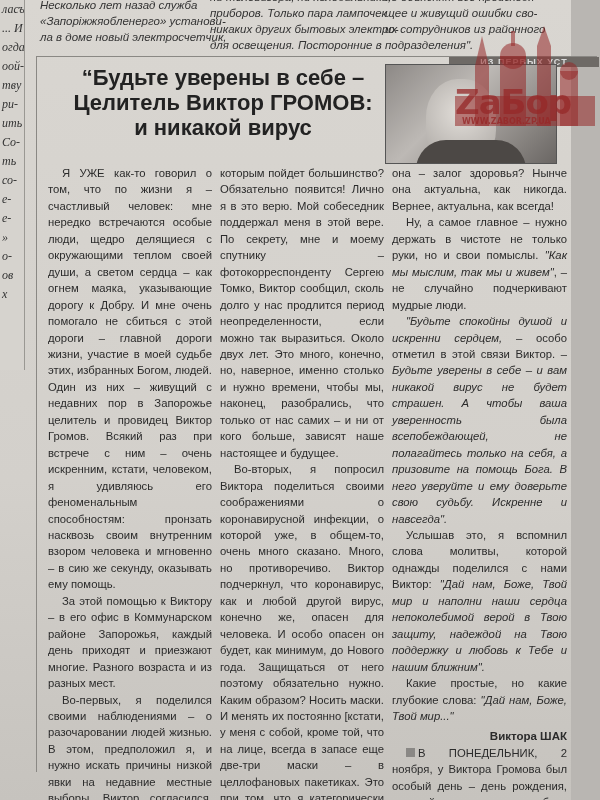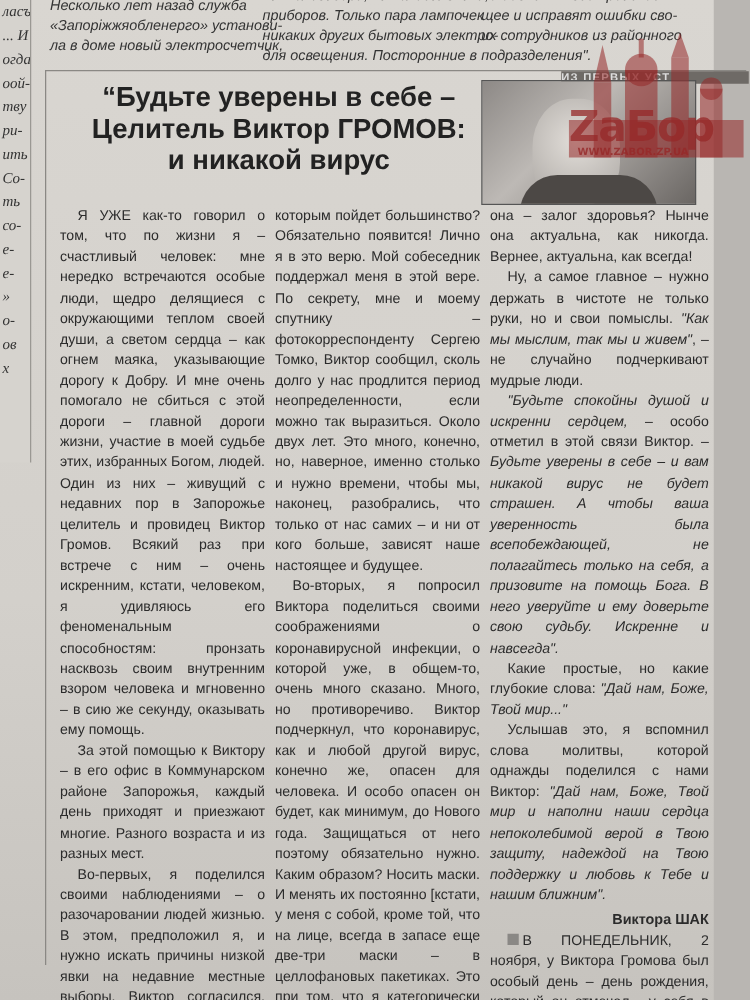--- a/index.html
+++ b/index.html
@@ -2,21 +2,21 @@
 <html><head>
 <meta charset="utf-8">
 <style>
   html,body{margin:0;padding:0;}
   body{width:600px;height:800px;overflow:hidden;background:#b9b6b2;position:relative;font-family:"Liberation Sans",sans-serif;color:#2a2a2a;}
   .page{position:absolute;left:0;top:0;width:571px;height:800px;background:linear-gradient(180deg,#d9d6d1 0%,#d3d0cb 60%,#c6c3be 100%);}
   .leftstrip{position:absolute;left:0;top:0;width:22px;height:370px;background:#d6d3ce;border-right:1px solid #9a9893;font-family:"Liberation Serif",serif;font-style:italic;font-size:12px;line-height:19px;color:#333;overflow:hidden;padding-left:2px;}
   .toptext{position:absolute;top:0;font-style:italic;font-size:11.5px;line-height:16px;color:#333;white-space:nowrap;}
   .article{position:absolute;left:36px;top:56px;width:560px;height:715px;border-top:1px solid #8a8884;border-left:1px solid #8a8884;}
   .headline{position:absolute;left:16px;top:8px;width:340px;text-align:center;font-weight:bold;font-size:22px;line-height:25px;color:#222;}
-  .rubric{position:absolute;left:412px;top:0;width:150px;height:10px;background:#6e6a66;color:#ddd;font-size:9px;font-weight:bold;line-height:10px;letter-spacing:1px;}
+  .rubric{position:absolute;left:412px;top:0;width:150px;height:10px;background:#6e6a66;color:#ddd;font-size:9px;font-weight:bold;text-align:center;line-height:10px;letter-spacing:1px;}
   .photo{position:absolute;left:385px;top:64px;width:170px;height:98px;background:linear-gradient(135deg,#8d8986 0%,#bdb9b5 40%,#6a6663 100%);border:1px solid #555;overflow:hidden;}
   .photo .head{position:absolute;left:40px;top:14px;width:70px;height:85px;border-radius:45% 45% 40% 40%;background:radial-gradient(circle at 50% 40%,#e2ded9,#a8a4a0);}
   .photo .shirt{position:absolute;left:30px;top:75px;width:110px;height:40px;background:#4c4845;border-radius:30px 30px 0 0;}
   .col{position:absolute;font-size:11.3px;line-height:16.45px;text-align:justify;color:#2b2b2b;}
   .col p{margin:0;text-indent:14px;}
   .col p.noind{text-indent:0;}
   .col1{left:48px;top:165px;width:164px;}
   .col2{left:220px;top:165px;width:164px;}
   .col3{left:392px;top:165px;width:175px;}
   .it{font-style:italic;}
@@ -60,21 +60,21 @@
     <div>ла в доме новый электросчетчик,</div>
   </div>
   <div class="toptext" style="left:210px;top:-11px;">
     <div>ни телевизора, ни холодильника,</div>
     <div>приборов. Только пара лампочек</div>
     <div>никаких других бытовых электро-</div>
     <div>для освещения. Посторонние в</div>
   </div>
   <div class="toptext" style="left:385px;top:-11px;">
     <div>но объяснят все происходя-</div>
-    <div>щее и исправят ошибки сво-</div>
+    <div>щее и живущий ошибки сво-</div>
     <div>их сотрудников из районного</div>
     <div>подразделения".</div>
   </div>
 
   <div class="article">
     <div class="rubric">ИЗ ПЕРВЫХ УСТ</div>
     <div class="headline">
       <div>“Будьте уверены в себе –</div>
       <div>Целитель Виктор ГРОМОВ:</div>
       <div>и никакой вирус</div>
@@ -112,22 +112,22 @@
 
   <div class="col col2">
     <p class="noind">которым пойдет большинство? Обязательно появится! Лично я в это верю. Мой собеседник поддержал меня в этой вере. По секрету, мне и моему спутнику – фотокорреспонденту Сергею Томко, Виктор сообщил, сколь долго у нас продлится период неопределенности, если можно так выразиться. Около двух лет. Это много, конечно, но, наверное, именно столько и нужно времени, чтобы мы, наконец, разобрались, что только от нас самих – и ни от кого больше, зависят наше настоящее и будущее.</p>
     <p>Во-вторых, я попросил Виктора поделиться своими соображениями о коронавирусной инфекции, о которой уже, в общем-то, очень много сказано. Много, но противоречиво. Виктор подчеркнул, что коронавирус, как и любой другой вирус, конечно же, опасен для человека. И особо опасен он будет, как минимум, до Нового года. Защищаться от него поэтому обязательно нужно. Каким образом? Носить маски. И менять их постоянно [кстати, у меня с собой, кроме той, что на лице, всегда в запасе еще две-три маски – в целлофановых пакетиках. Это при том, что я категорически избегаю скоплений людей. Даже в магазины стараюсь заглядывать в самые безлюдные моменты – либо сразу после открытия, либо перед закрытием]. Конечно же, нужно мыть руки. Помните старую – знакомую с детства, истину о чистоте, что именно</p>
   </div>
 
   <div class="col col3">
     <p class="noind">она – залог здоровья? Нынче она актуальна, как никогда. Вернее, актуальна, как всегда!</p>
     <p><span>Ну, а самое главное – нужно держать в чистоте не только руки, но и свои помыслы. </span><span class="it">"Как мы мыслим, так мы и живем"</span><span>, – не случайно подчеркивают мудрые люди.</span></p>
     <p><span class="it">"Будьте спокойны душой и искренни сердцем,</span><span> – особо отметил в этой связи Виктор. – </span><span class="it">Будьте уверены в себе – и вам никакой вирус не будет страшен. А чтобы ваша уверенность была всепобеждающей, не полагайтесь только на себя, а призовите на помощь Бога. В него уверуйте и ему доверьте свою судьбу. Искренне и навсегда".</span></p>
+    <p><span>Услышав это, я вспомнил слова молитвы, которой однажды поделился с нами Виктор: </span><span class="it">"Дай нам, Боже, Твой мир и наполни наши сердца непоколебимой верой в Твою защиту, надеждой на Твою поддержку и любовь к Тебе и нашим ближним".</span></p>
     <p><span>Какие простые, но какие глубокие слова: </span><span class="it">"Дай нам, Боже, Твой мир..."</span></p>
-    <p><span>Услышав это, я вспомнил слова молитвы, которой однажды поделился с нами Виктор: </span><span class="it">"Дай нам, Боже, Твой мир и наполни наши сердца непоколебимой верой в Твою защиту, надеждой на Твою поддержку и любовь к Тебе и нашим ближним".</span></p>
     <div class="author">Виктора ШАК</div>
     <p><span class="sq"></span><span>В ПОНЕДЕЛЬНИК,</span><span> 2 ноября, у Виктора Громова был особый день – день рождения, который он отмечал... у себя в офисе, принимая людей. Миговцы присоединяются к многочисленным поздравлениям целителя, которые он услышал в этот день, и желают ему здоровья, радости и благополучия.</span></p>
   </div>
 
   <div class="footer">
     <span class="sq"></span><span>Записаться на прием к Виктору Громову можно через его официальный сайт </span><span class="b">v-gromov.com.ua</span><span>.</span>
   </div>
 </div>
 
 </body></html>

